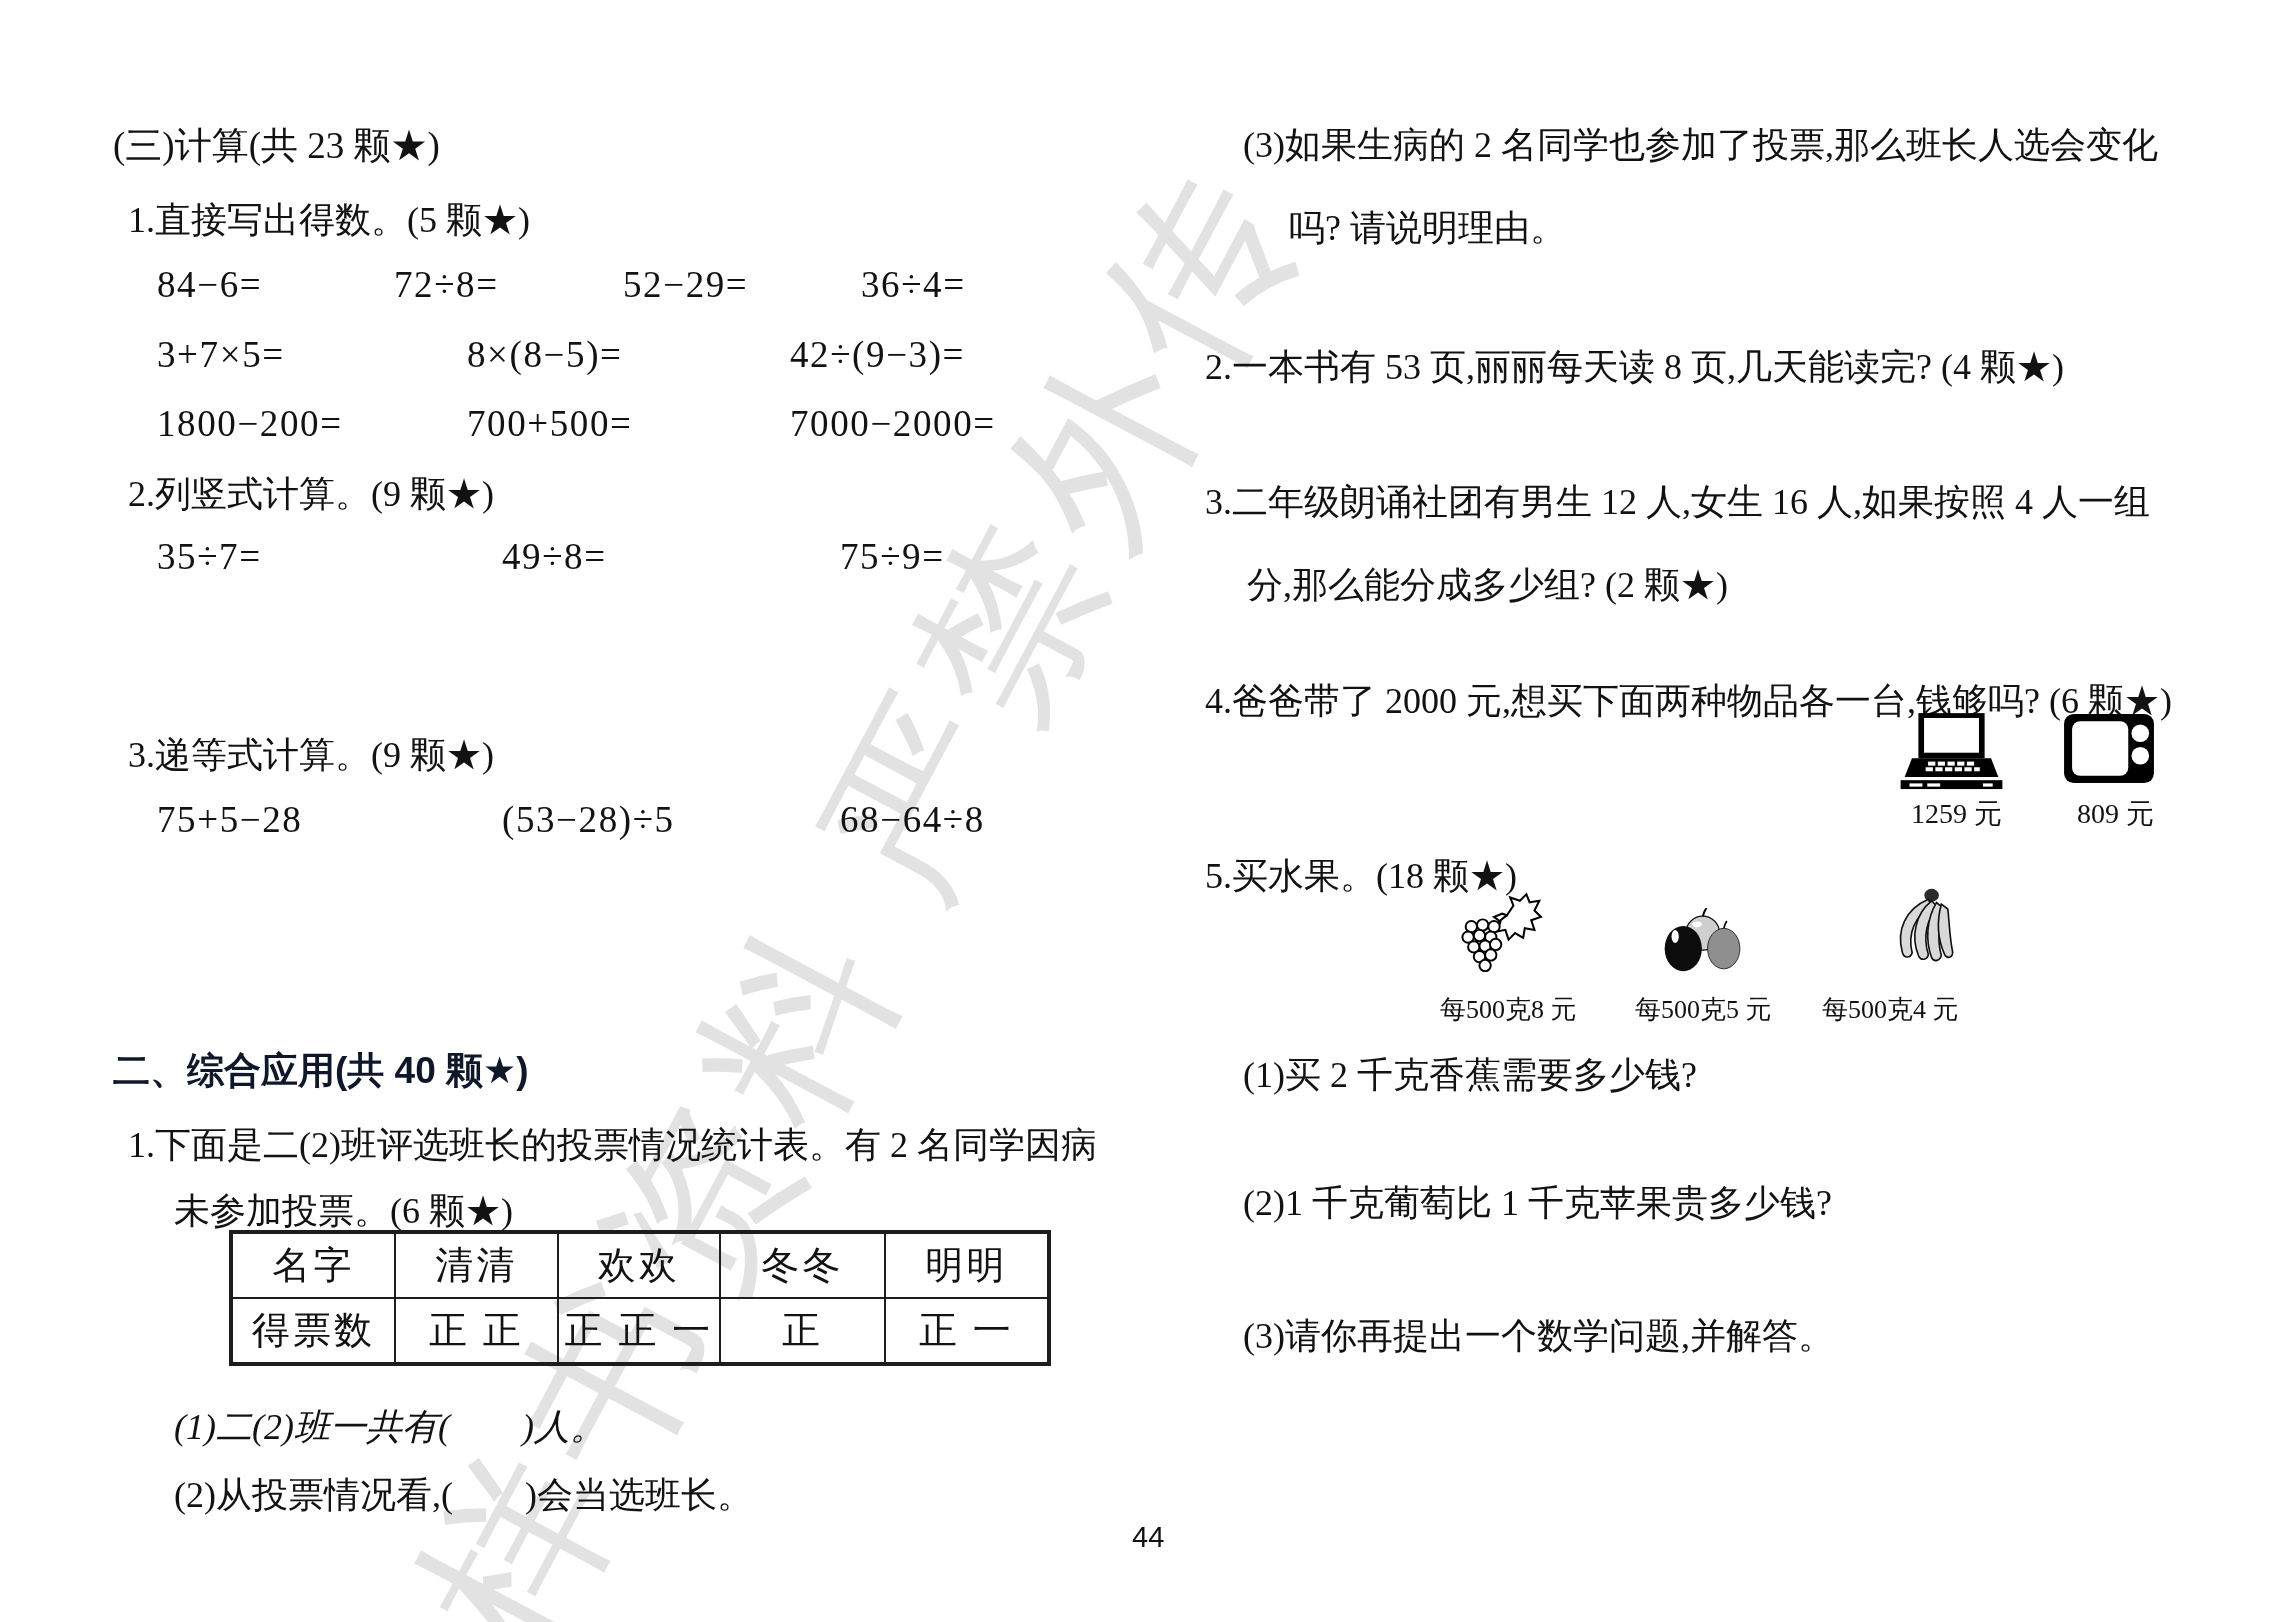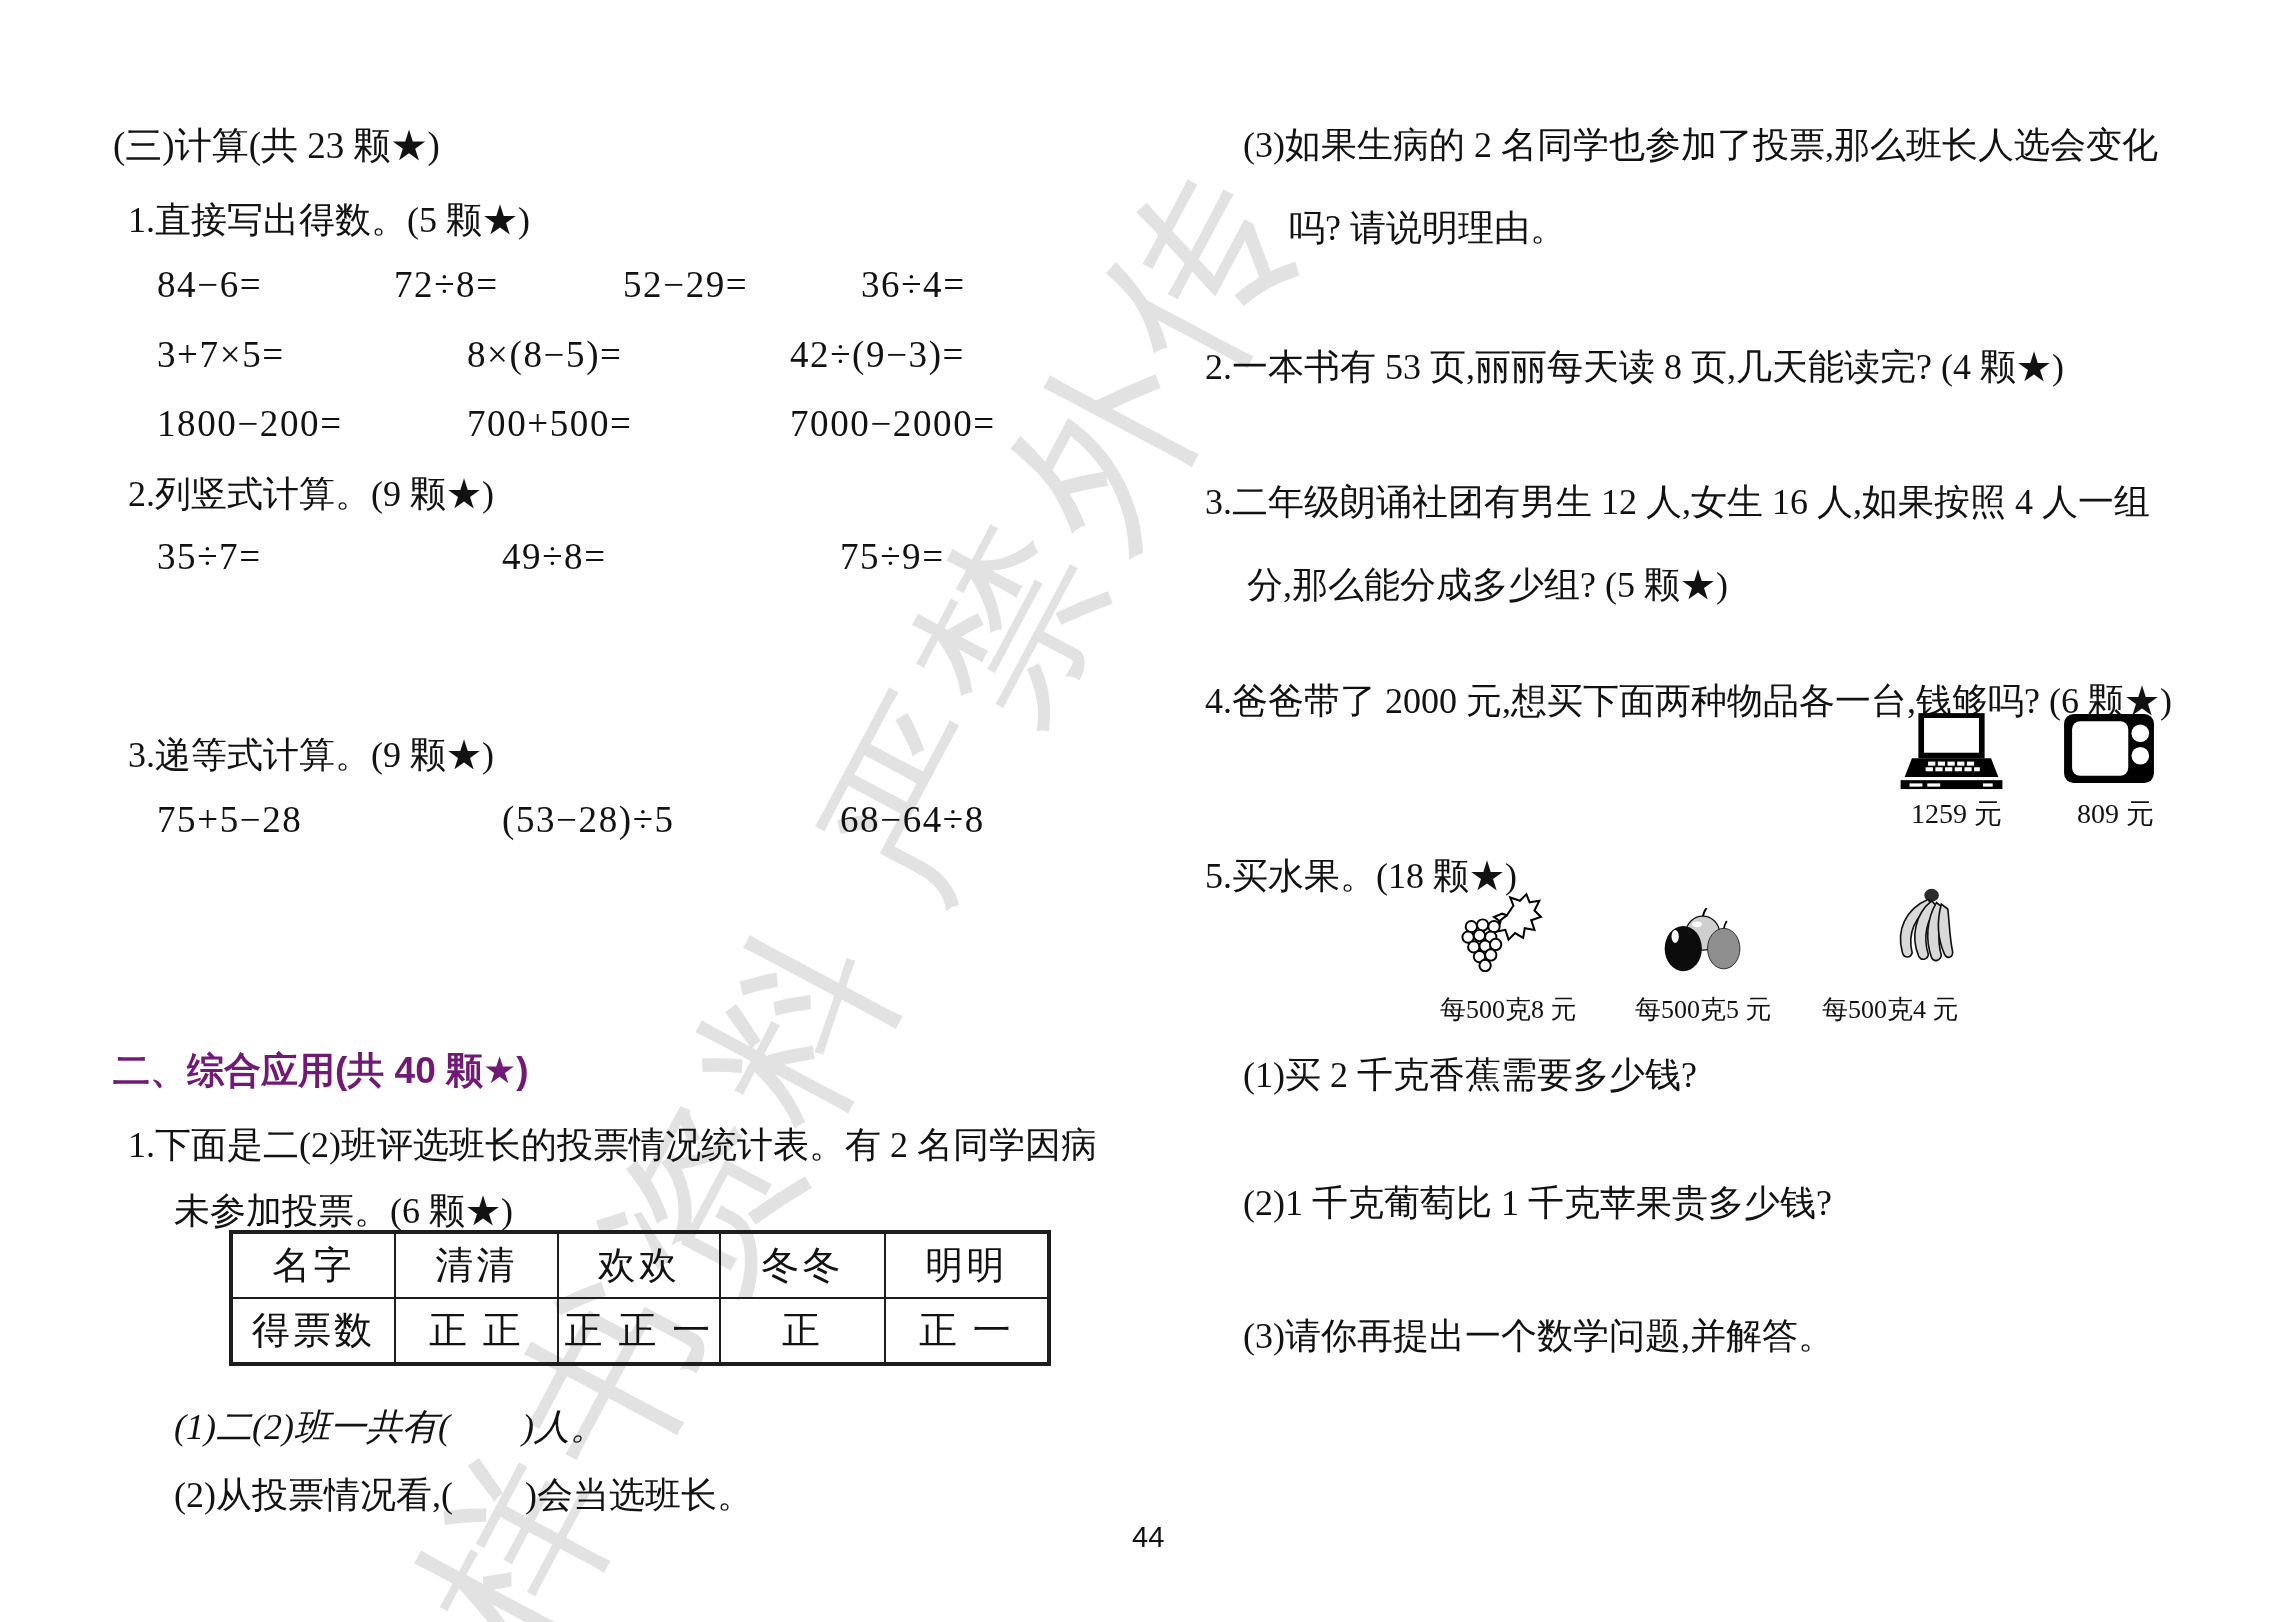--- a/index.html
+++ b/index.html
@@ -16,21 +16,21 @@
     overflow:hidden;
   }
   .abs{position:absolute;white-space:nowrap;}
   .t{font-size:36px;}              
   .m{font-size:37px;letter-spacing:1.6px;}  
   .sect{font-size:37px;}
   .app-title{
     font-family:"Liberation Sans","DejaVu Sans",sans-serif;
     font-weight:bold;
     font-size:37px;
-    color:#701a75;
+    color:#0f172a;
   }
   .watermark{
     position:absolute;
     left:864px;top:908px;
     transform:translate(-50%,-50%) rotate(-62deg);
     transform-origin:center;
     font-size:184px;
     letter-spacing:14.5px;
     color:#c6c6c6;
     opacity:.5;
@@ -134,21 +134,21 @@
 
     <div class="abs t" style="left:174px;top:1403px;font-style:italic;">(1)二(2)班一共有(　　)人。</div>
     <div class="abs t" style="left:174px;top:1471px;">(2)从投票情况看,(　　)会当选班长。</div>
 
     <div class="abs t" style="left:1243px;top:121px;">(3)如果生病的 2 名同学也参加了投票,那么班长人选会变化</div>
     <div class="abs t" style="left:1289px;top:204px;">吗? 请说明理由。</div>
 
     <div class="abs t" style="left:1205px;top:343px;">2.一本书有 53 页,丽丽每天读 8 页,几天能读完? (4 颗★)</div>
 
     <div class="abs t" style="left:1205px;top:478px;">3.二年级朗诵社团有男生 12 人,女生 16 人,如果按照 4 人一组</div>
-    <div class="abs t" style="left:1247px;top:561px;">分,那么能分成多少组? (5 颗★)</div>
+    <div class="abs t" style="left:1247px;top:561px;">分,那么能分成多少组? (2 颗★)</div>
 
     <div class="abs t" style="left:1205px;top:677px;">4.爸爸带了 2000 元,想买下面两种物品各一台,钱够吗? (6 颗★)</div>
 
     <div class="abs" style="left:1899px;top:713px;">
       <svg xmlns="http://www.w3.org/2000/svg" width="105" height="77" viewBox="0 0 130 95">
         <rect x="24" y="0" width="82" height="56" fill="#000"></rect>
         <rect x="31" y="6" width="68" height="43" fill="#fff"></rect>
         <path d="M16 56 H114 L123 79 H7 Z" fill="#000"></path>
         <g fill="#fff">
           <rect x="36" y="60" width="9" height="5"></rect>

